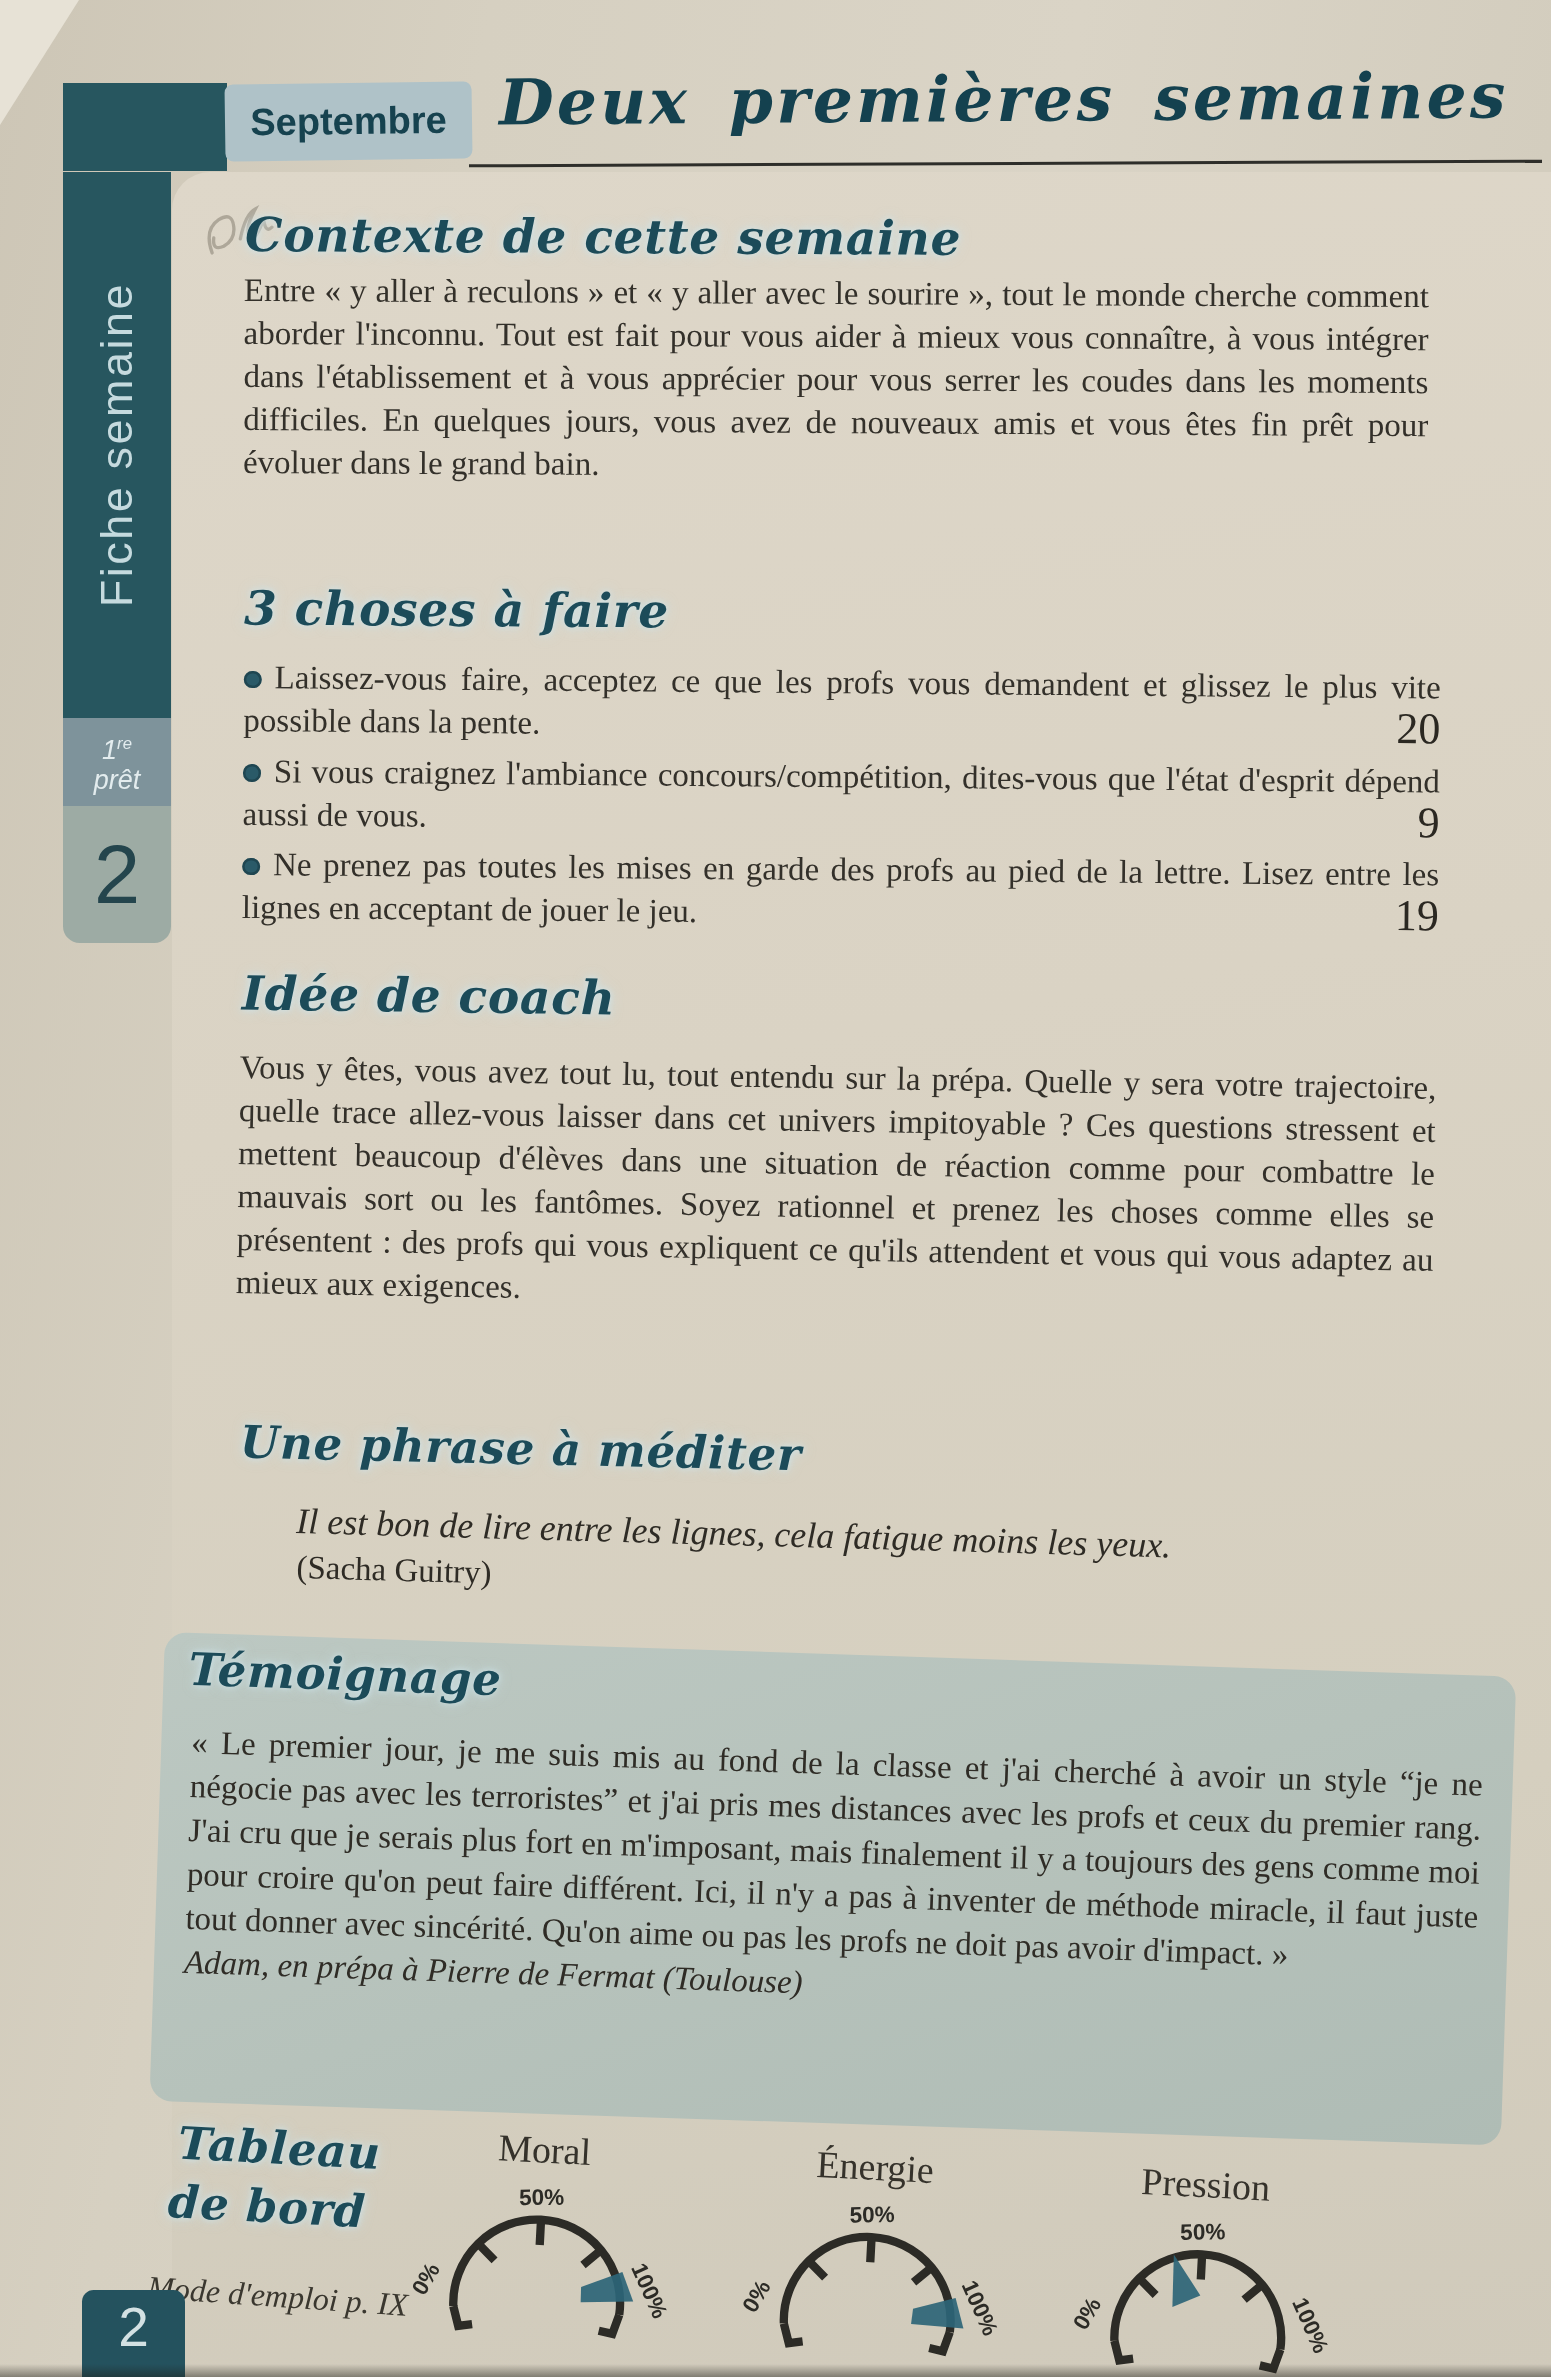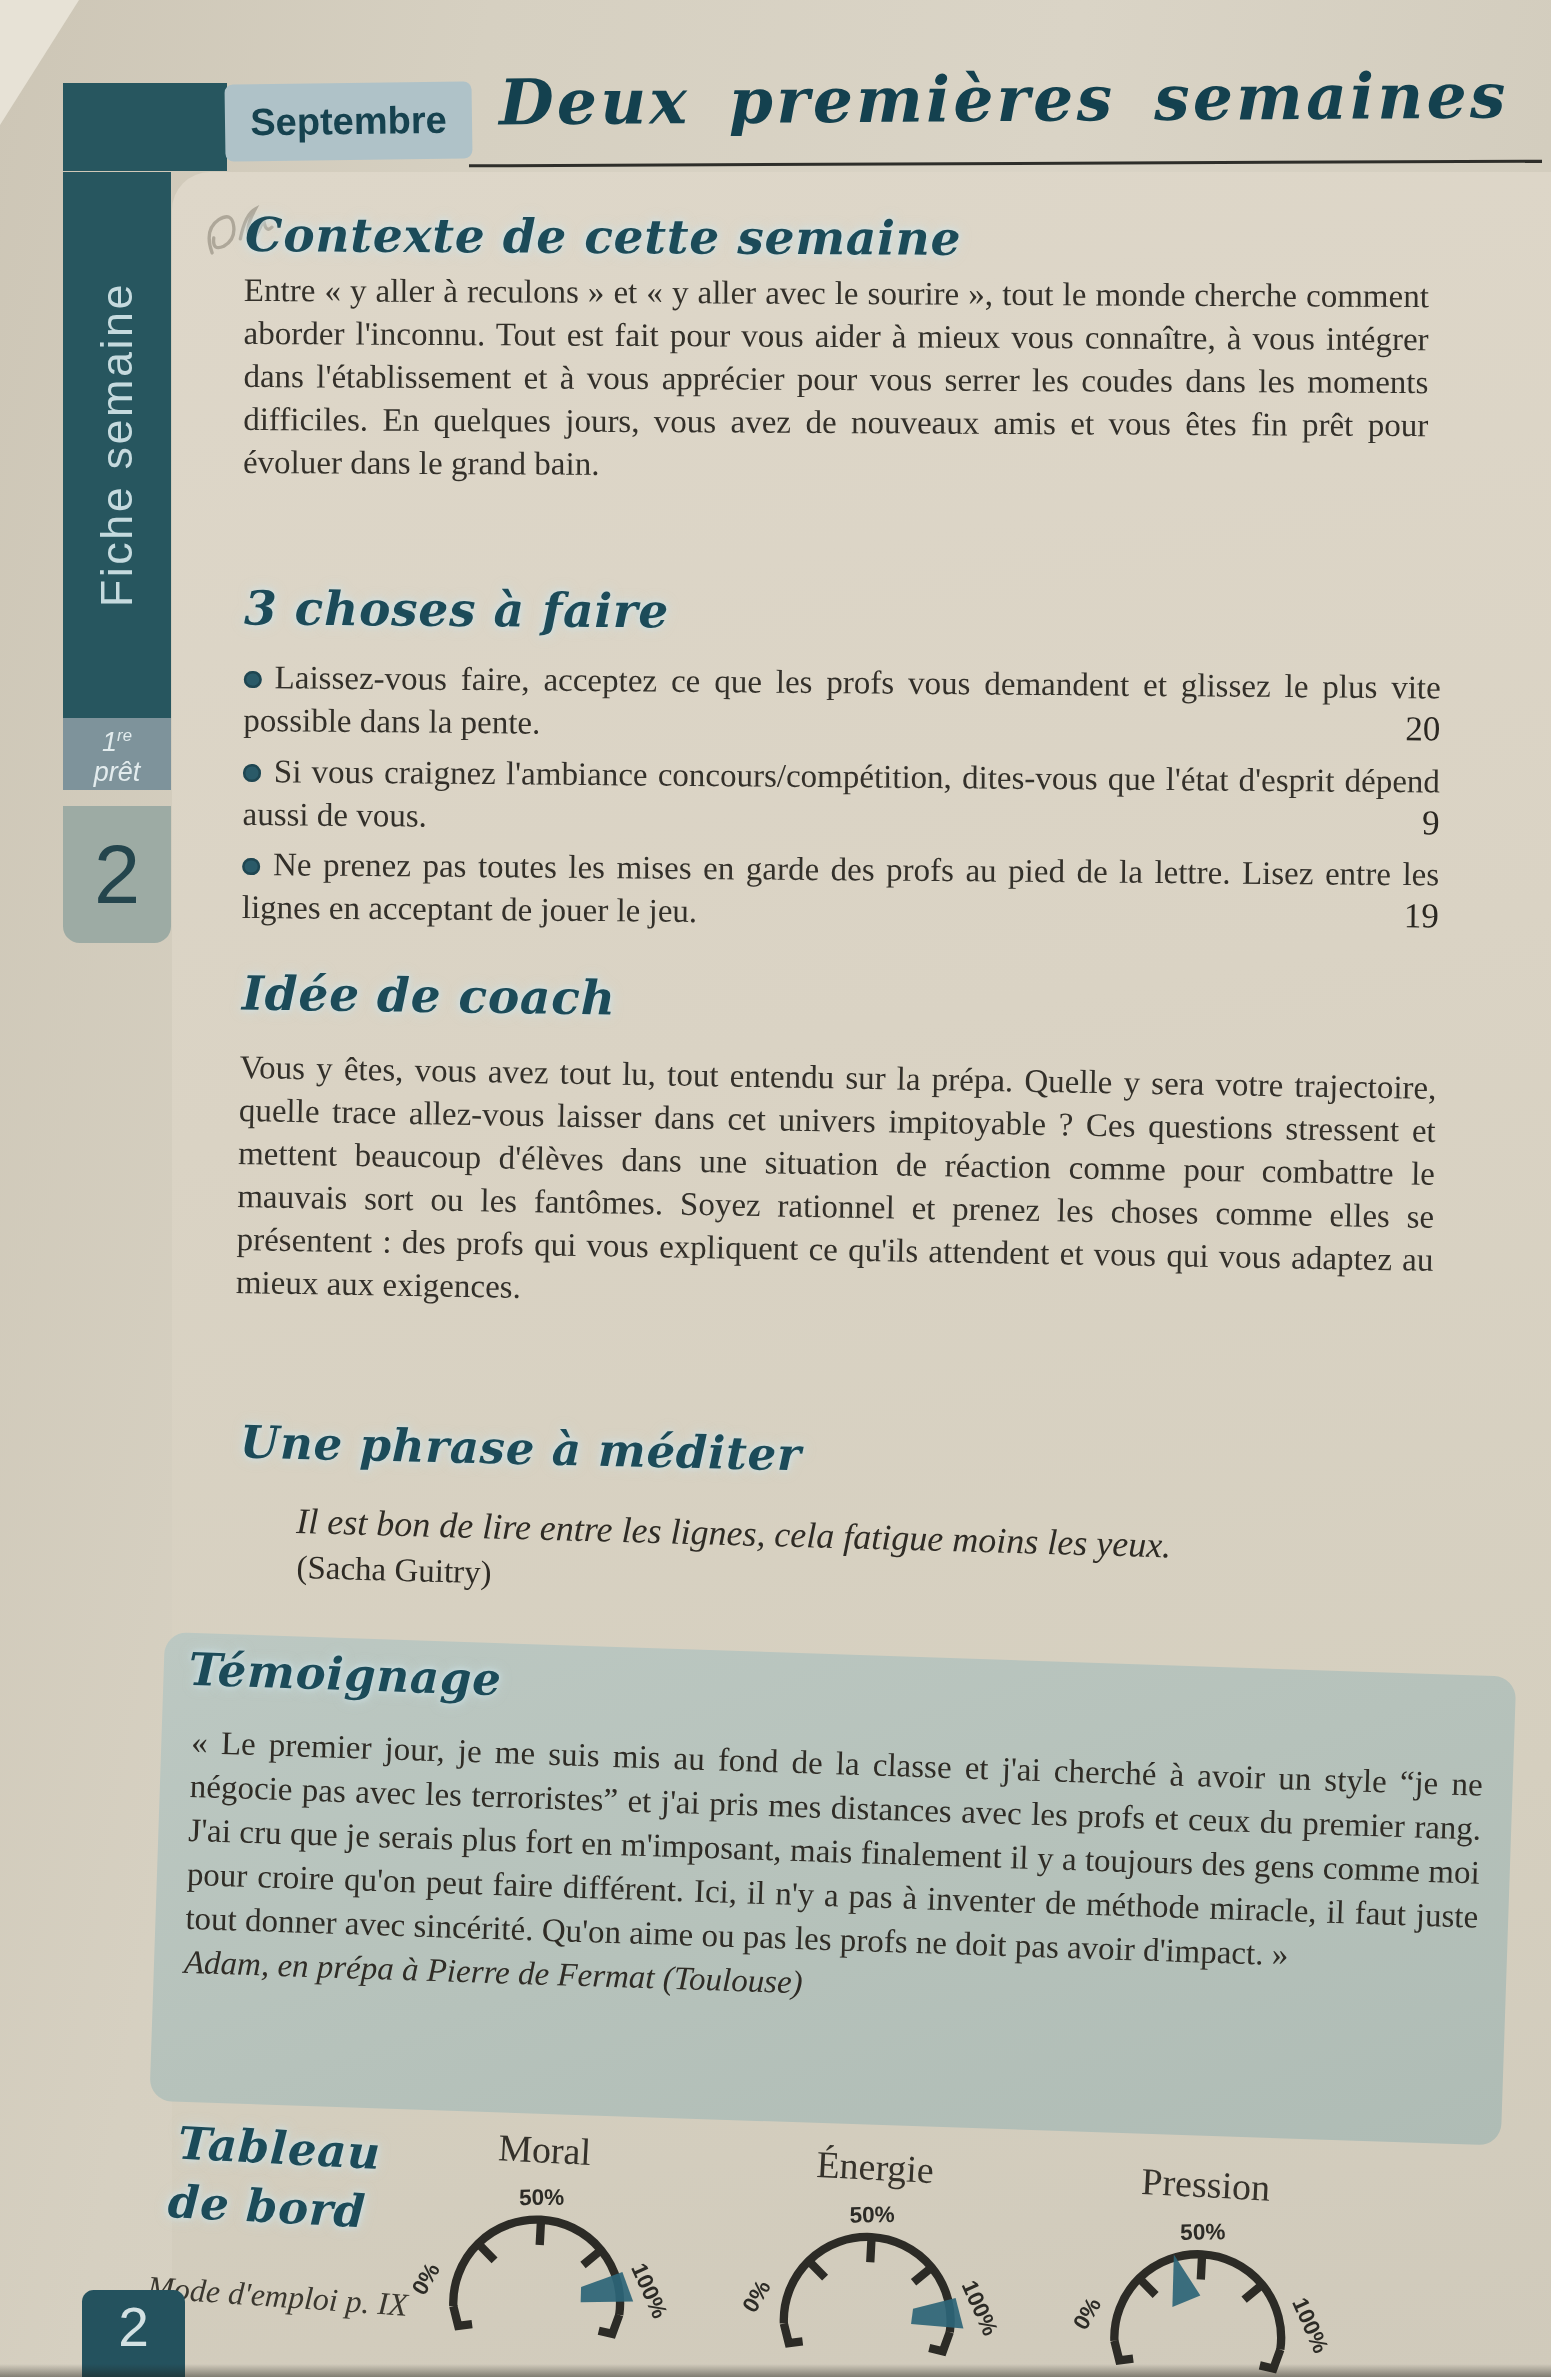--- a/index.html
+++ b/index.html
@@ -18,37 +18,37 @@
   .title-rule{left:469px;top:162px;width:1073px;height:3.3px;background:#2e2e2a;transform:rotate(-0.25deg);}
   
   .card{left:172px;top:172px;width:1379px;height:2206px;border-top-left-radius:38px;
     background:linear-gradient(170deg,#ded7c9 0%,#dad3c4 40%,#d5cfbf 75%,#d0cabb 100%);}
   .corner-light{left:0;top:0;width:0;height:0;border-top:125px solid #e7e2d6;border-right:79px solid transparent;}
   
   .side-band{left:63px;top:172px;width:108px;height:546px;background:#27565f;
     display:flex;align-items:center;justify-content:center;}
   .side-band span{writing-mode:vertical-rl;transform:rotate(180deg);
     font-family:"Liberation Sans",sans-serif;font-size:45px;letter-spacing:2.5px;color:#c5dade;}
-  .side-year{left:63px;top:718px;width:108px;height:72px;background:#7e939b;
+  .side-year{left:63px;top:718px;width:108px;height:88px;background:#7e939b;
     display:flex;flex-direction:column;align-items:center;justify-content:center;
     font-family:"Liberation Sans",sans-serif;font-style:italic;color:#e3ecee;font-size:27px;line-height:30px;}
   .side-year sup{font-size:16.7px;}
   .side-week{left:63px;top:806px;width:108px;height:137px;background:#9daba4;border-radius:0 0 16.7px 16.7px;
     display:flex;align-items:center;justify-content:center;
     font-family:"Liberation Sans",sans-serif;font-size:83px;color:#24454d;}
   
   .script{font-family:"DejaVu Serif",serif;font-style:italic;font-weight:bold;color:#1c4b59;
     letter-spacing:0.8px;text-shadow:0 0 6.7px rgba(205,228,234,.95),0 0 13.4px rgba(205,228,234,.7);}
   .h-section{font-size:47px;white-space:nowrap;}
   
   .para{font-size:33px;line-height:43px;text-align:justify;color:#33302a;}
   .todo-item{position:relative;margin-bottom:7.5px;font-size:33px;line-height:43px;text-align:justify;color:#33302a;}
   .bullet{display:inline-block;width:17.5px;height:17.5px;border-radius:50%;background:#2a5a68;
     box-shadow:inset 0 0 0 2.5px rgba(14,40,48,.4);margin-right:13.4px;}
-  .ref{position:absolute;right:0;bottom:1.7px;font-size:35px;color:#2b2822;}
+  .ref{position:absolute;right:0;bottom:1.7px;font-size:44px;color:#2b2822;}
   .quote-line{font-style:italic;font-size:36px;white-space:nowrap;color:#2e2b25;}
   .quote-author{font-size:33px;color:#2e2b25;}
   
   .temo-box{left:165px;top:1632px;width:1352px;height:469px;border-radius:22px;
     background:linear-gradient(160deg,#bcc8c2 0%,#b6c2bb 50%,#afbcb5 100%);
     transform:rotate(1.9deg);transform-origin:0 0;}
   .temo-head{position:absolute;left:25px;top:10px;font-size:45px;}
   .temo-body{position:absolute;left:30px;top:87px;width:1292px;font-size:33px;line-height:44px;
     text-align:justify;color:#2f2c26;}
   .temo-author{font-style:italic;}

